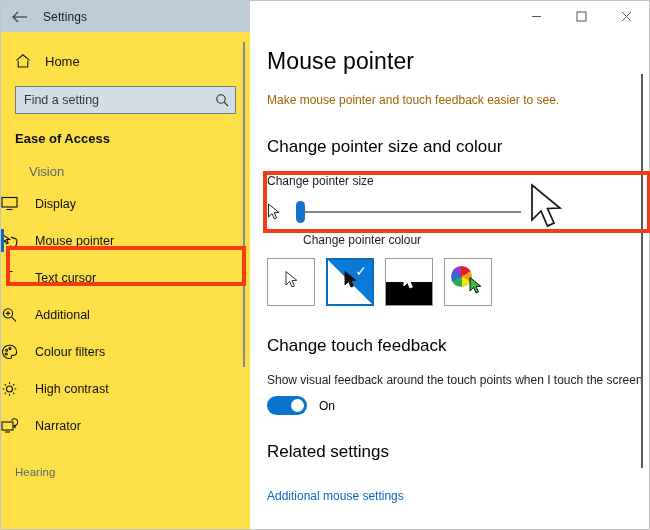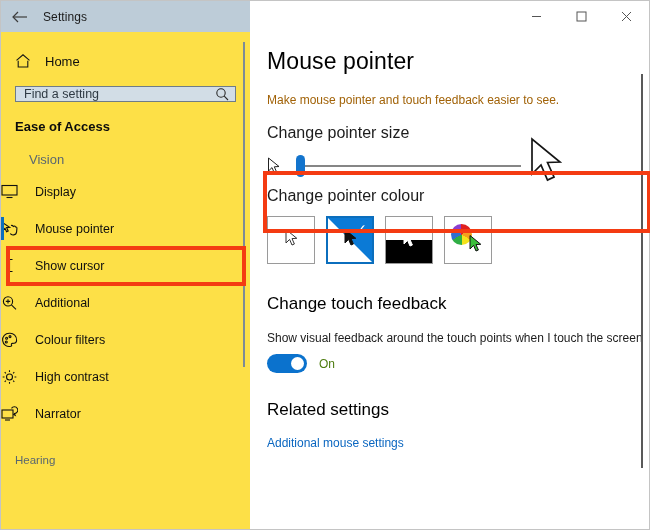--- a/index.html
+++ b/index.html
@@ -88,21 +88,21 @@
     align-items: center;
     height: 34px;
     margin-top: 12px;
     padding-left: 14px;
   }
   .home-row .ico { width: 26px; display:flex; align-items:center; color:#161616; }
   .home-row .lbl { font-size: 13px; color:#0f0f0f; padding-left: 4px; }
 
   .search-wrap {
     margin: 8px 14px 0 14px;
-    height: 16px;
+    height: 28px;
     background: #d2dde6;
     border: 1px solid #6f7c87;
     display: flex;
     align-items: center;
     box-sizing: border-box;
   }
   .search-wrap input {
     flex: 1;
     border: none;
     outline: none;
@@ -187,21 +187,21 @@
     font-size: 12px;
     color: #a16207;
     margin-top: 18px;
   }
   .h2 {
     font-size: 17px;
     color: #000;
     margin-top: 30px;
   }
   .field-label {
-    font-size: 16px;
+    font-size: 12px;
     color: #1c1c1c;
   }
 
   
   .slider-block { margin-top: 17px; position: relative; }
   .slider-row {
     display: flex;
     align-items: center;
     height: 38px;
     margin-top: 5px;
@@ -303,36 +303,36 @@
     background: #0b72cd;
     position: relative;
   }
   .toggle .knob {
     position: absolute;
     right: 3px; top: 3px;
     width: 13px; height: 13px;
     border-radius: 50%;
     background: #fff;
   }
-  .toggle-label { font-size: 12px; color: #4d7c0f; margin-left: 12px; }
+  .toggle-label { font-size: 12px; color: #000000; margin-left: 12px; }
 
   .check-row { display: flex; align-items: center; margin-top: 20px; }
   .checkbox {
     width: 17px; height: 17px;
     border: 1.6px solid #3a3a3a;
     background: #fff;
     box-sizing: border-box;
   }
   .check-label { font-size: 12px; color: #1c1c1c; margin-left: 10px; }
 
   .h2-related { margin-top: 27px; }
   .link {
     font-size: 12px;
     color: #0a66c0;
-    margin-top: 16px;
+    margin-top: 27px;
     display: inline-block;
     text-decoration: none;
   }
 
   .main-scroll {
     position: absolute;
     right: 6px;
     top: 42px;
     width: 2px;
     height: 394px;
@@ -422,21 +422,21 @@
           </span>
           <span class="lbl">Mouse pointer</span>
         </div>
 
         <div class="nav-item">
           <span class="ico">
             <svg width="17" height="15" viewBox="0 0 17 15" fill="none" stroke="#111" stroke-width="1.1">
               <path d="M5.5 1.5 H11.5 M8.5 1.5 V13.5 M5.5 13.5 H11.5"></path>
             </svg>
           </span>
-          <span class="lbl">Show cursor</span>
+          <span class="lbl">Text cursor</span>
         </div>
 
         <div class="nav-item">
           <span class="ico">
             <svg width="17" height="16" viewBox="0 0 17 16" fill="none" stroke="#111" stroke-width="1.1">
               <circle cx="7" cy="6.4" r="4.6"></circle>
                 <path d="M10.4 9.9 L15 14.3"></path>
               <path d="M7 4.2 V8.6 M4.8 6.4 H9.2"></path>
             </svg>
           </span>
@@ -483,20 +483,21 @@
       <div class="hearing-label">Hearing</div>
 
       <div class="sidebar-scroll"></div>
     </div>
 
     <div class="main">
 
       <div class="h1">Mouse pointer</div>
       <div class="subtitle">Make mouse pointer and touch feedback easier to see.</div>
 
+      <div class="h2">Change pointer size and colour</div>
 
       <div class="slider-block">
         <div class="field-label">Change pointer size</div>
 
         <div class="slider-row">
           <span class="cursor-small">
             <svg width="14" height="19" viewBox="0 0 14 19" fill="#ffffff" stroke="#222" stroke-width="1">
               <path d="M1.5 1 L1.5 14 L5 10.6 L7.3 16 L9.6 15 L7.3 9.8 L12 9.5 Z"></path>
             </svg>
           </span>
@@ -505,21 +506,21 @@
             <span class="slider-thumb"></span>
           </span>
           <span class="cursor-big">
             <svg width="36" height="50" viewBox="0 0 36 50" fill="#ffffff" stroke="#151515" stroke-width="1.7">
               <path d="M3 2 L3 37 L12 28 L18.5 43 L25 40 L18.5 25.5 L31 25 Z"></path>
             </svg>
           </span>
         </div>
       </div>
 
-      <div class="field-label" style="margin-top:2px;">Change pointer colour</div>
+      <div class="field-label" style="margin-top:2px;margin-left:36px;">Change pointer colour</div>
 
       <div class="swatch-row">
 
         <div class="swatch">
           <span class="cur">
             <svg width="15" height="20" viewBox="0 0 15 20" fill="#ffffff" stroke="#333" stroke-width="1">
               <path d="M2 1.5 L2 15 L5.6 11.4 L8 17 L10.4 16 L8 10.6 L12.8 10.3 Z"></path>
             </svg>
           </span>
         </div>

